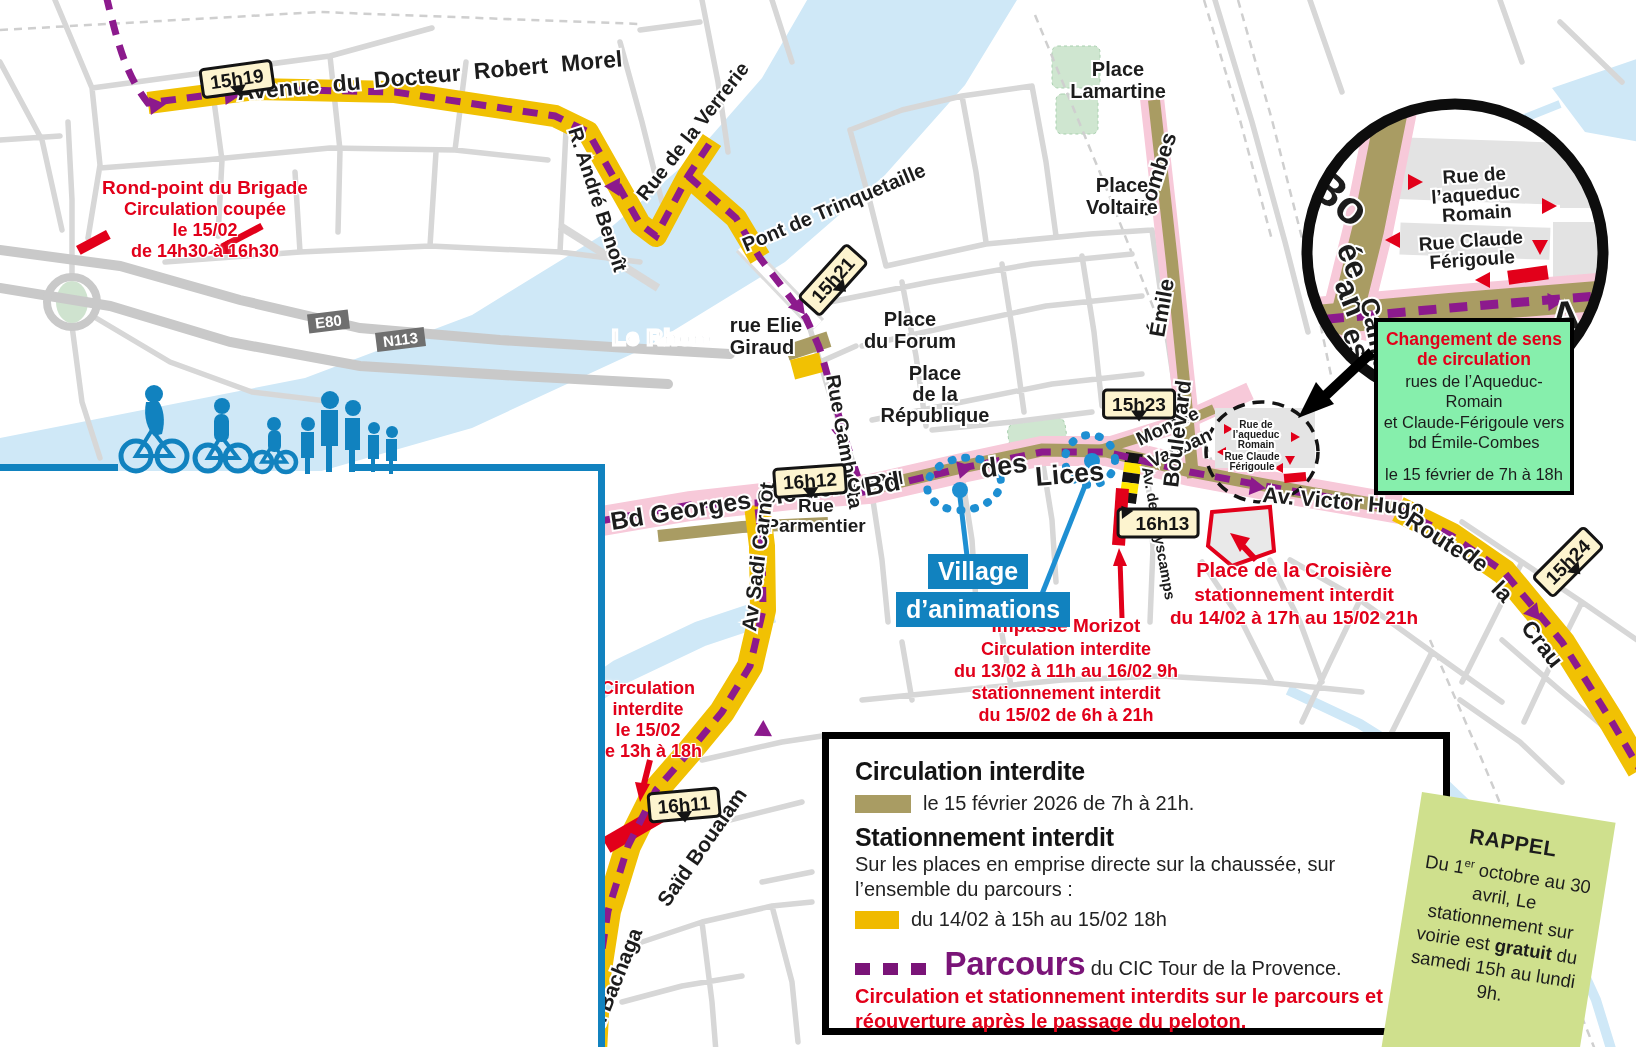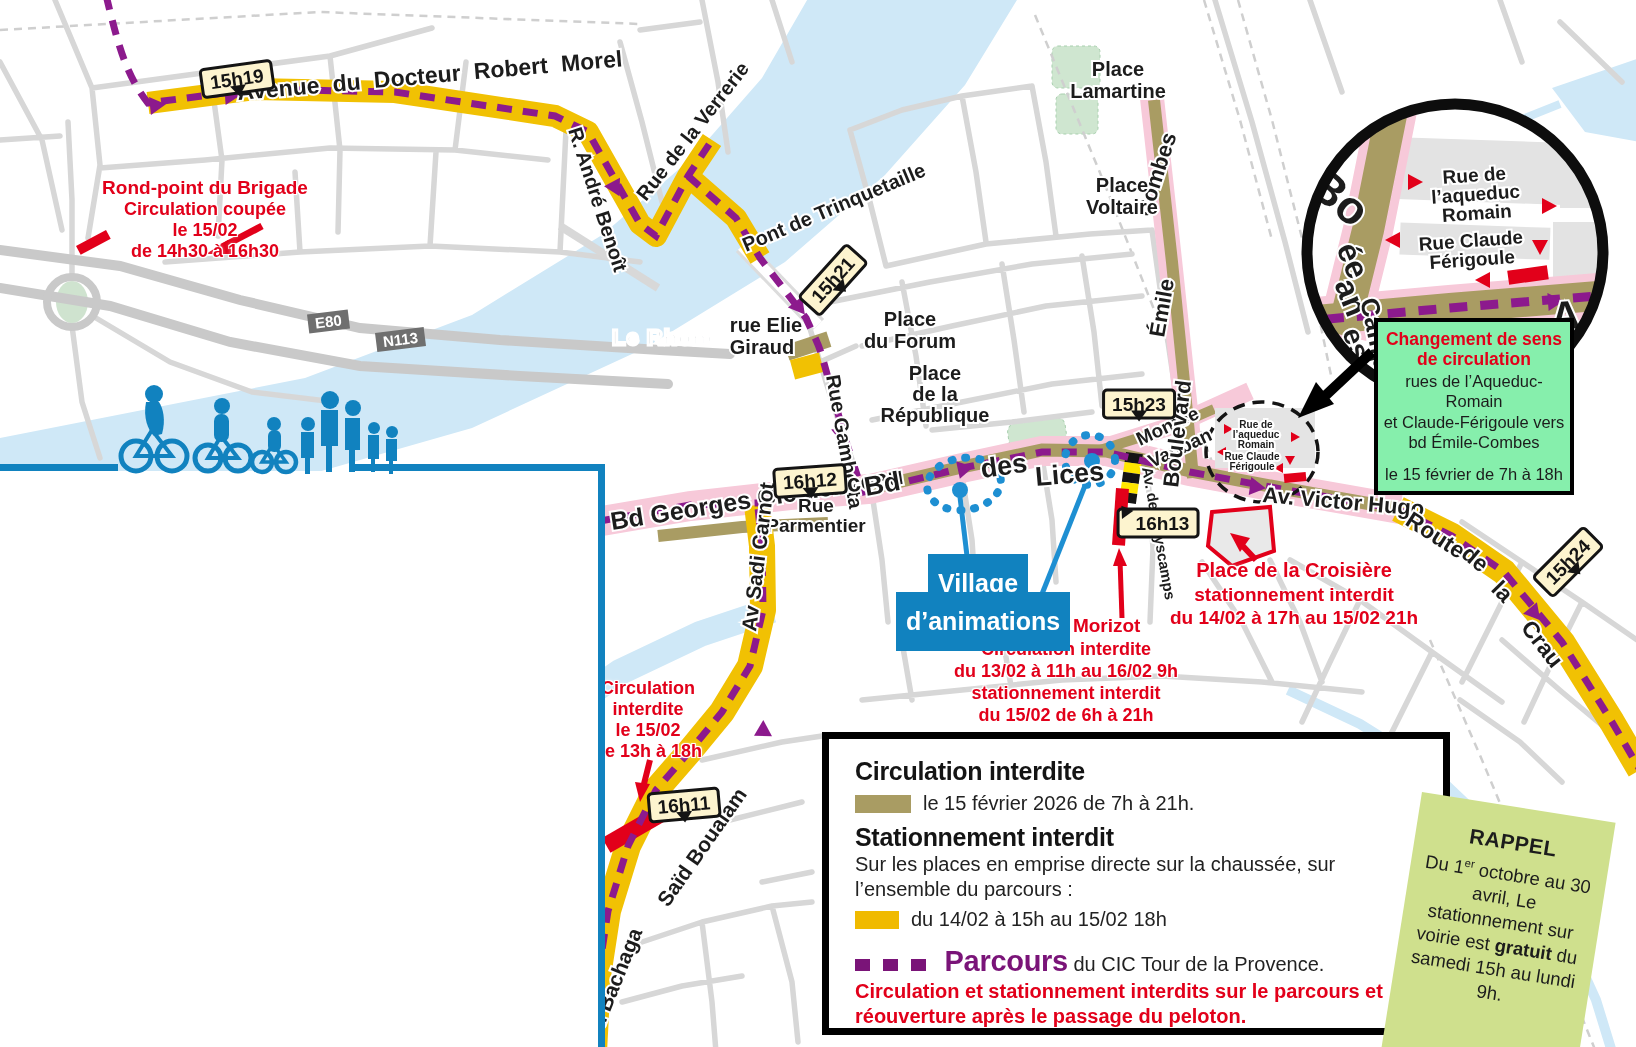--- a/index.html
+++ b/index.html
@@ -41,31 +41,31 @@
            background:linear-gradient(90deg,#ffe600 0 7px,#141414 7px 15px,#ffe600 15px 23px,#141414 23px 31px,#ffe600 31px 38px);}
   .note{color:#6f6a66;font-size:15.5px;line-height:1.17;font-weight:500;margin-top:14px;}
   
   #legend{position:absolute;left:822px;top:732px;width:628px;height:303px;background:#fff;
           border:7px solid #000;box-sizing:border-box;padding:18px 26px 10px 26px;z-index:25;}
   .leg-title{font-weight:bold;font-size:25px;color:#141414;letter-spacing:-0.3px;}
   .leg-item{font-size:20px;color:#222;margin:6px 0 2px 0;display:flex;align-items:center;font-weight:500;}
   .swatch{display:inline-block;height:18px;margin-right:12px;}
   .leg-par{font-size:20px;color:#222;line-height:1.25;margin-top:8px;font-weight:500;}
   .psq{display:inline-block;width:15px;height:12px;background:#7a1478;margin-right:13px;}
-  .parcours-word{color:#7a1478;font-weight:bold;font-size:29px;letter-spacing:-0.3px;}
+  .parcours-word{color:#7a1478;font-weight:bold;font-size:33px;letter-spacing:-0.3px;}
   .leg-red{color:#e2001a;font-weight:bold;}
   
   #rappel{position:absolute;left:1422px;top:792px;width:196px;height:262px;background:#cfe08d;
           transform:rotate(9deg);transform-origin:top left;z-index:26;text-align:center;
           padding:24px 12px;box-sizing:border-box;color:#1c1c1c;}
   #rappel .rt{font-weight:bold;font-size:21px;letter-spacing:0.5px;margin-bottom:8px;}
   #rappel .rb{font-size:18.5px;line-height:1.3;font-weight:500;}
   
   .vlabel{position:absolute;background:#1182bf;color:#fff;font-weight:bold;font-size:25px;
-          padding:15px 10px;z-index:24;}
+          padding:3px 10px;z-index:24;}
   
   #changement{position:absolute;left:1374px;top:318px;width:200px;background:#86efac;border:4px solid #000;
               box-sizing:border-box;text-align:center;padding:7px 4px;z-index:28;}
   #changement .ct{color:#e2001a;font-weight:bold;font-size:17.5px;line-height:1.15;}
   #changement .cb{color:#1c1c1c;font-size:16.5px;line-height:1.22;font-weight:500;margin-top:2px;}
   .badge{position:absolute;background:#6f6f6f;color:#fff;font-weight:bold;font-size:15px;
          padding:1px 7px;z-index:10;}
   sup.er{vertical-align:super;font-size:0.6em;}
 </style>
 </head>

